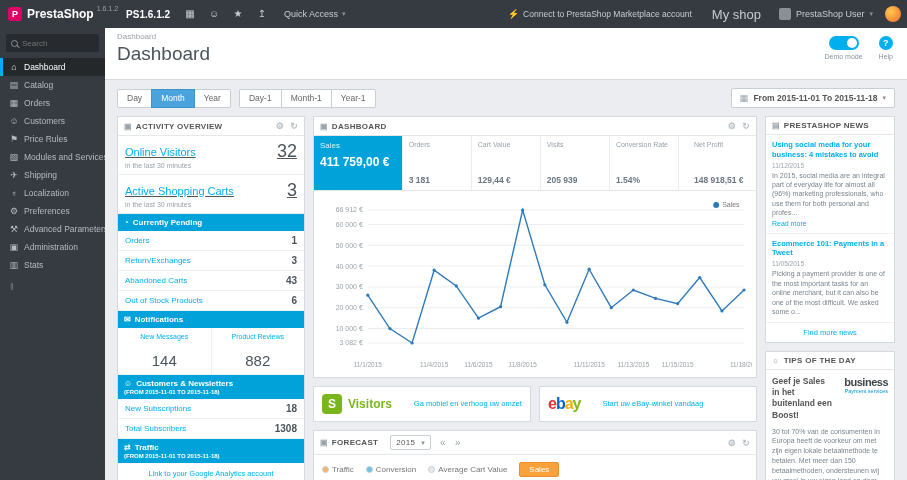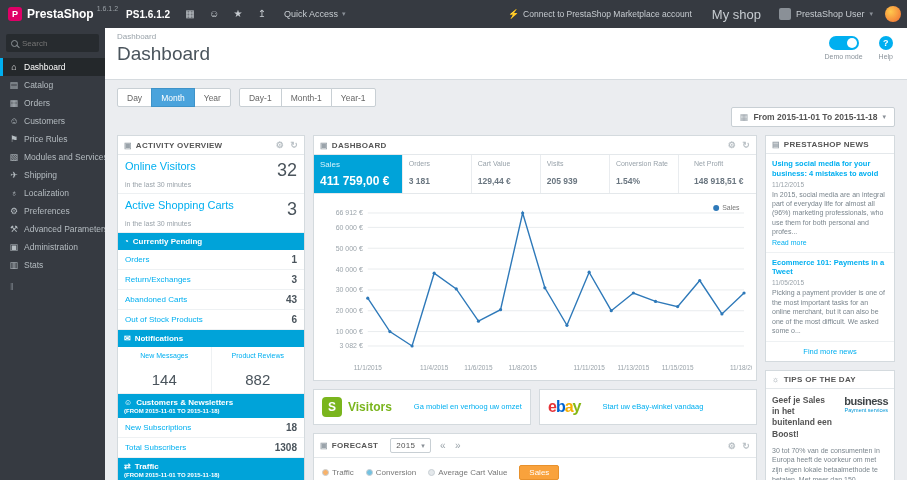--- a/index.html
+++ b/index.html
@@ -41,21 +41,21 @@
   .page-head { background:#fff; border-bottom:1px solid #D6DBDF; height:52px; position:relative; padding:4px 12px; }
   .breadcrumb { font-size:8px; color:#9AA3AA; }
   .page-title { font-size:19px; color:#4A545C; font-weight:400; margin-top:2px; }
   .head-right { position:absolute; right:14px; top:8px; display:flex; gap:16px; }
   .head-widget { text-align:center; }
   .toggle { width:30px; height:14px; background:#00AFF0; border-radius:8px; position:relative; margin:0 auto; cursor:pointer; }
   .toggle-knob { position:absolute; right:2px; top:2px; width:10px; height:10px; background:#fff; border-radius:50%; }
   .small-label { font-size:7px; color:#8A939B; margin-top:3px; }
   .help-circle { width:14px; height:14px; border-radius:50%; background:#00AFF0; color:#fff; font-size:9px; font-weight:bold; line-height:14px; text-align:center; margin:0 auto; cursor:pointer; }
 
-  .toolbar { display:flex; padding:8px 12px 6px;flex-direction:column; }
+  .toolbar { display:flex; align-items:center; padding:8px 12px 6px; }
   .toolbar-buttons { display:flex; align-items:center; }
   .btn-group { display:inline-flex; }
   .group-gap { width:8px; display:inline-block; }
   .btn { height:19px; padding:0 9px; font-size:8.5px; color:#666; background:#fff; border:1px solid #C8CFD4; display:inline-flex; align-items:center; cursor:pointer; font-family:inherit; border-radius:0; margin-left:-1px; }
   .btn-group .btn:first-child { border-radius:2px 0 0 2px; margin-left:0; }
   .btn-group .btn:last-child { border-radius:0 2px 2px 0; }
   .btn.active { background:#4AA3DC; border-color:#3E93C9; color:#fff; position:relative; z-index:1; }
   .date-box { margin-left:auto; height:20px; background:#fff; border:1px solid #C8CFD4; border-radius:2px; display:flex; align-items:center; font-size:8.5px; color:#666; padding:0 8px; gap:5px; cursor:pointer; }
   .date-box b { color:#555; font-weight:bold; }
   .cal { color:#9AA3AA; font-size:9px; }
@@ -66,21 +66,21 @@
   .col2 { flex:1; min-width:0; }
   .col3 { width:130px; flex:none; }
 
   .panel { background:#fff; border:1px solid #D4DADE; margin-bottom:8px; }
   .panel-head { display:flex; align-items:center; gap:4px; padding:4px 6px; border-bottom:1px solid #E4E8EB; font-size:8px; font-weight:bold; color:#555; letter-spacing:.3px; text-transform:uppercase; }
   .ph-icon { color:#9AA3AA; font-size:8px; }
   .ph-actions { margin-left:auto; display:flex; gap:6px; color:#B9C0C5; font-size:9px; }
   .ph-actions span { cursor:pointer; }
 
   
-  .visitor-row { display:flex; justify-content:space-between; align-items:flex-start; padding:5px 7px 0; }
+  .visitor-row { display:flex; justify-content:space-between; align-items:center; padding:5px 7px 0;text-decoration:underline; }
   .visitor-label { color:#00AFF0; font-size:11px; cursor:pointer; }
   .visitor-value { color:#4A545C; font-size:18px; }
   .visitor-sub { font-size:7px; color:#9AA3AA; padding:0 7px 5px; border-bottom:1px solid #EDF0F2; }
   .section-bar { background:#00A3D9; color:#fff; font-size:8px; font-weight:bold; padding:4px 6px; display:flex; gap:4px; align-items:center; }
   .section-bar.stacked { display:block; }
   .bar-title { display:flex; gap:4px; align-items:center; }
   .bar-sub { font-size:6px; margin-top:1px; }
   .bar-icon { font-size:8px; }
   .data-row { display:flex; justify-content:space-between; align-items:center; padding:4px 7px; border-bottom:1px solid #EEF1F3; font-size:8px; }
   .data-row .lbl { color:#00AFF0; cursor:pointer; }
@@ -90,21 +90,21 @@
   .notif-cell:last-child { border-right:none; }
   .notif-lbl { color:#00AFF0; font-size:7px; }
   .notif-val { color:#4A545C; font-size:15px; margin-top:12px; }
   .ga-link { display:block; padding:6px 7px; font-size:7.5px; color:#00AFF0; }
 
   
   .kpi-strip { display:flex; border-bottom:1px solid #E4E8EB; }
   .kpi { flex:1; padding:5px 6px; border-right:1px solid #E9ECEF; min-width:0; cursor:pointer; }
   .kpi:last-child { border-right:none;padding-left:15px; }
   .kpi-label { font-size:7px; color:#98A2AA; white-space:nowrap; overflow:hidden; }
-  .kpi-value { font-size:8.5px; color:#6A7680; font-weight:bold; margin-top:9px; white-space:nowrap; overflow:hidden; }
+  .kpi-value { font-size:8.5px; color:#6A7680; font-weight:bold; margin-top:27px; white-space:nowrap; overflow:hidden; }
   .kpi.active { background:#00A3D9; flex:1.35; }
   .kpi.active .kpi-label { color:#D6F2FB; font-size:8px; }
   .kpi.active .kpi-value { color:#fff; font-size:12px; margin-top:5px; }
   .chart-wrap { padding:6px 4px 0; }
 
   
   .modules-row { display:flex; gap:8px; margin-bottom:8px; }
   .module-card { flex:1; background:#fff; border:1px solid #D4DADE; height:36px; display:flex; align-items:center; padding:0 8px; gap:6px; cursor:pointer; }
   .shopgate-badge { width:20px; height:20px; background:#7AB51D; border-radius:4px; color:#fff; font-weight:bold; font-size:12px; display:flex; align-items:center; justify-content:center; flex:none; }
   .shopgate-name { color:#7AB51D; font-size:12px; font-weight:bold; }

